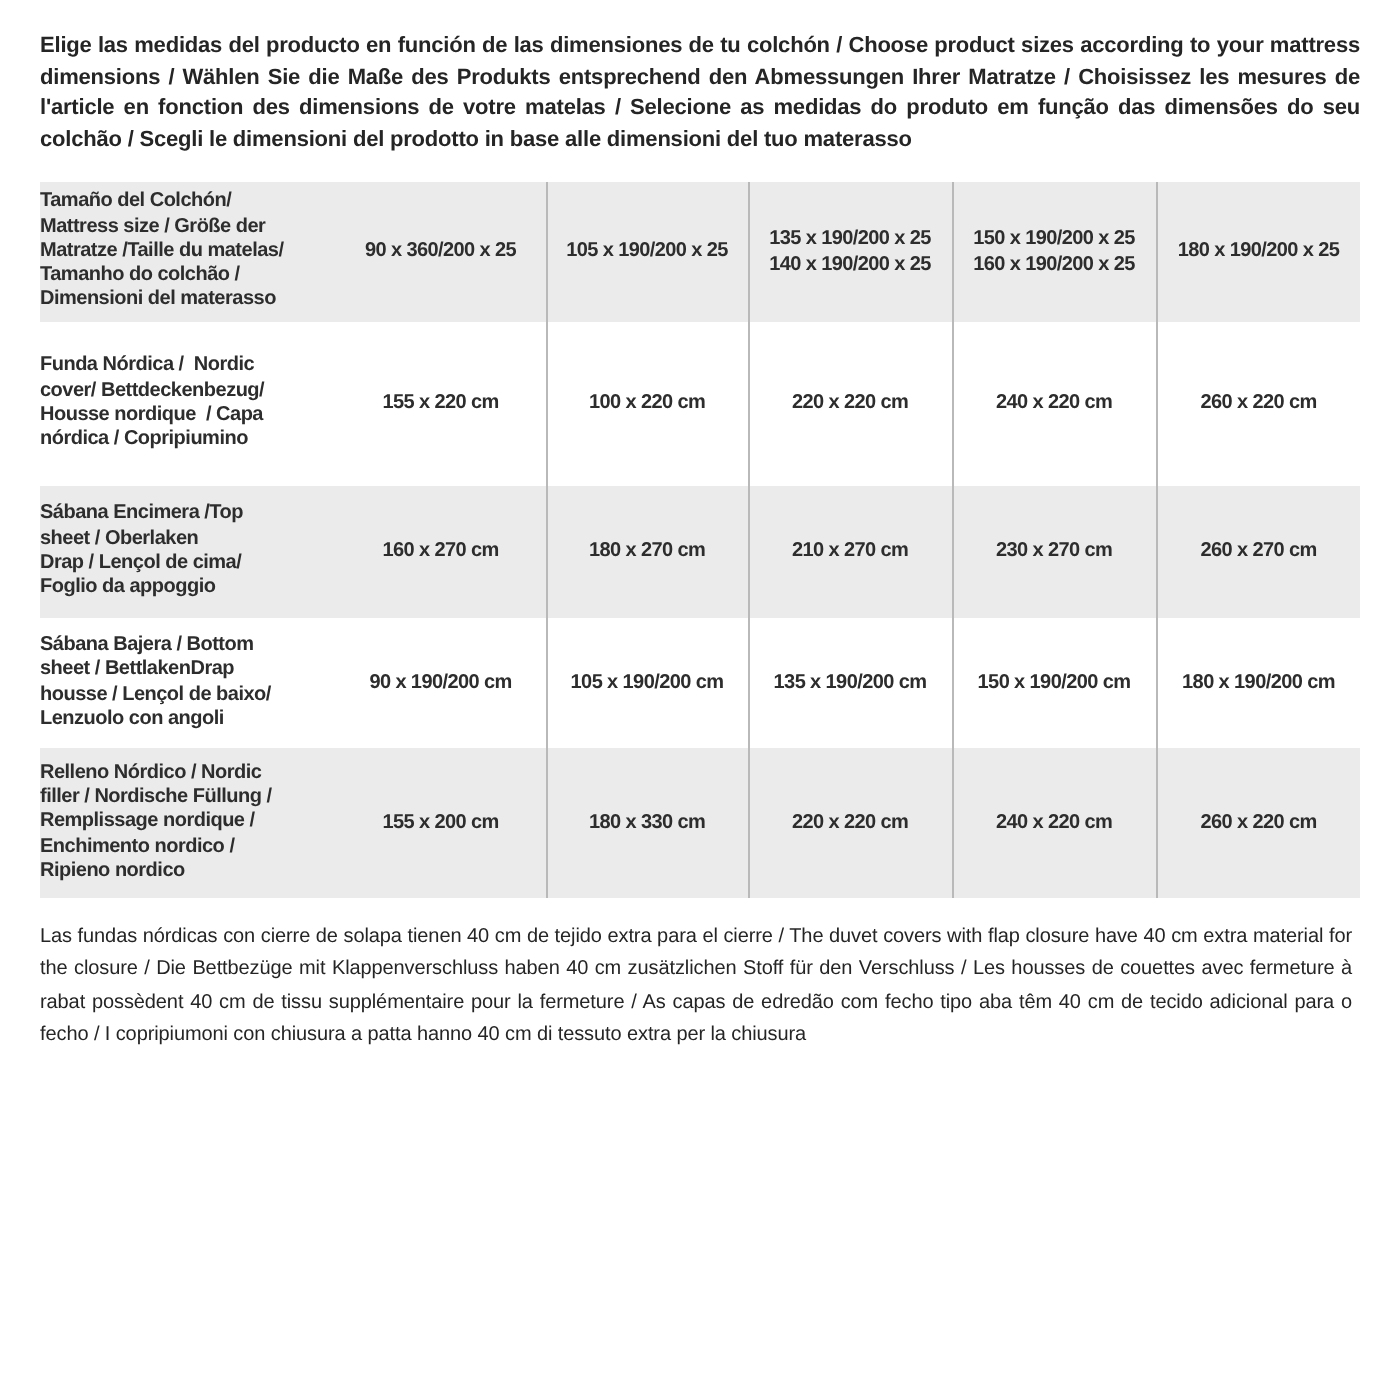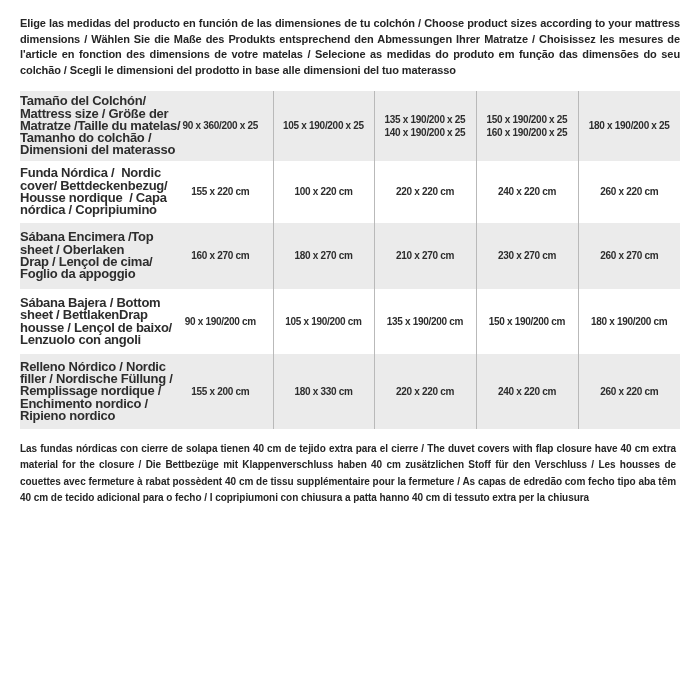--- a/index.html
+++ b/index.html
@@ -24,39 +24,39 @@
   table.sizes {
     width:660px;
     border-collapse:collapse;
     table-layout:fixed;
   }
   table.sizes td { padding:0; vertical-align:middle; }
   tr.stripe td { background:#ebebeb; }
   td.label {
     text-align:left;
     padding-left:7px;
-    font-size:13px; font-weight:700;
+    font-size:10px; font-weight:700;
     line-height:12.3px;
     letter-spacing:-0.25px;
     white-space:pre;
     overflow:visible;
     margin-top:16px;
   }
   td.val {
     text-align:center;
     font-size:10px; font-weight:700;
     line-height:13.5px;
     letter-spacing:-0.3px;
     white-space:pre;
   }
   td.bl { border-left:1px solid #b9b9b9; }
 
   .footnote {
     margin:12px 4px 0 0;
-    font-size:10px; font-weight:700;
+    font-size:10px; font-weight:400;
     line-height:16.3px;
     text-align:justify;
     letter-spacing:-0.05px;
     color:#252525;
   }
 </style>
 </head>
 <body>
 
 <div class="page">
@@ -80,21 +80,21 @@
 Tamanho do colchão /
 Dimensioni del materasso</td>
         <td class="val">90 x 360/200 x 25</td>
         <td class="val bl">105 x 190/200 x 25</td>
         <td class="val bl">135 x 190/200 x 25
 140 x 190/200 x 25</td>
         <td class="val bl">150 x 190/200 x 25
 160 x 190/200 x 25</td>
         <td class="val bl">180 x 190/200 x 25</td>
       </tr>
-      <tr style="height:62px">
+      <tr style="height:82px">
         <td class="label">Funda Nórdica /  Nordic
 cover/ Bettdeckenbezug/
 Housse nordique  / Capa
 nórdica / Copripiumino</td>
         <td class="val">155 x 220 cm</td>
         <td class="val bl">100 x 220 cm</td>
         <td class="val bl">220 x 220 cm</td>
         <td class="val bl">240 x 220 cm</td>
         <td class="val bl">260 x 220 cm</td>
       </tr>

